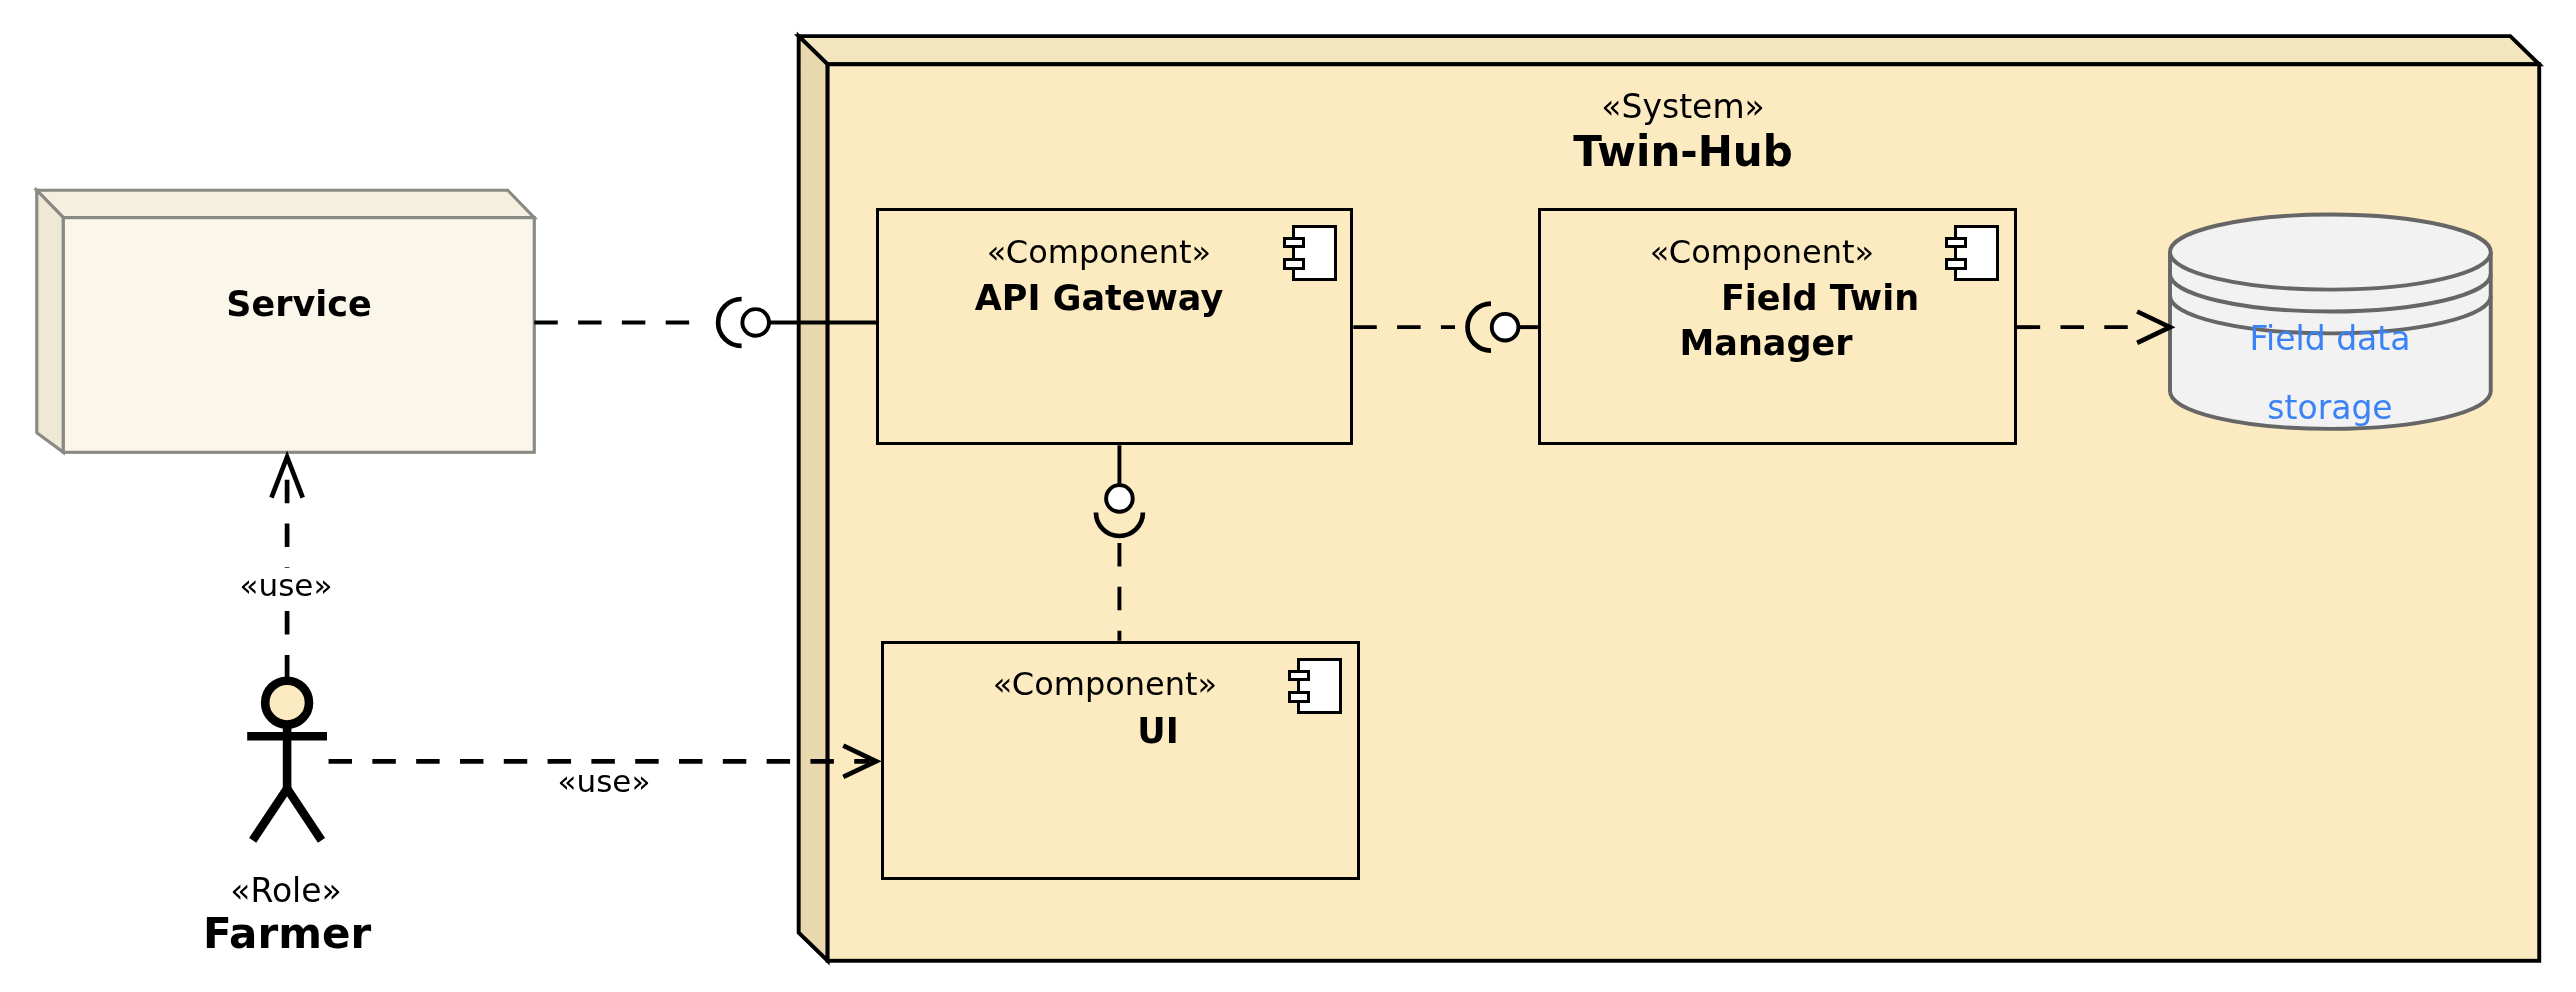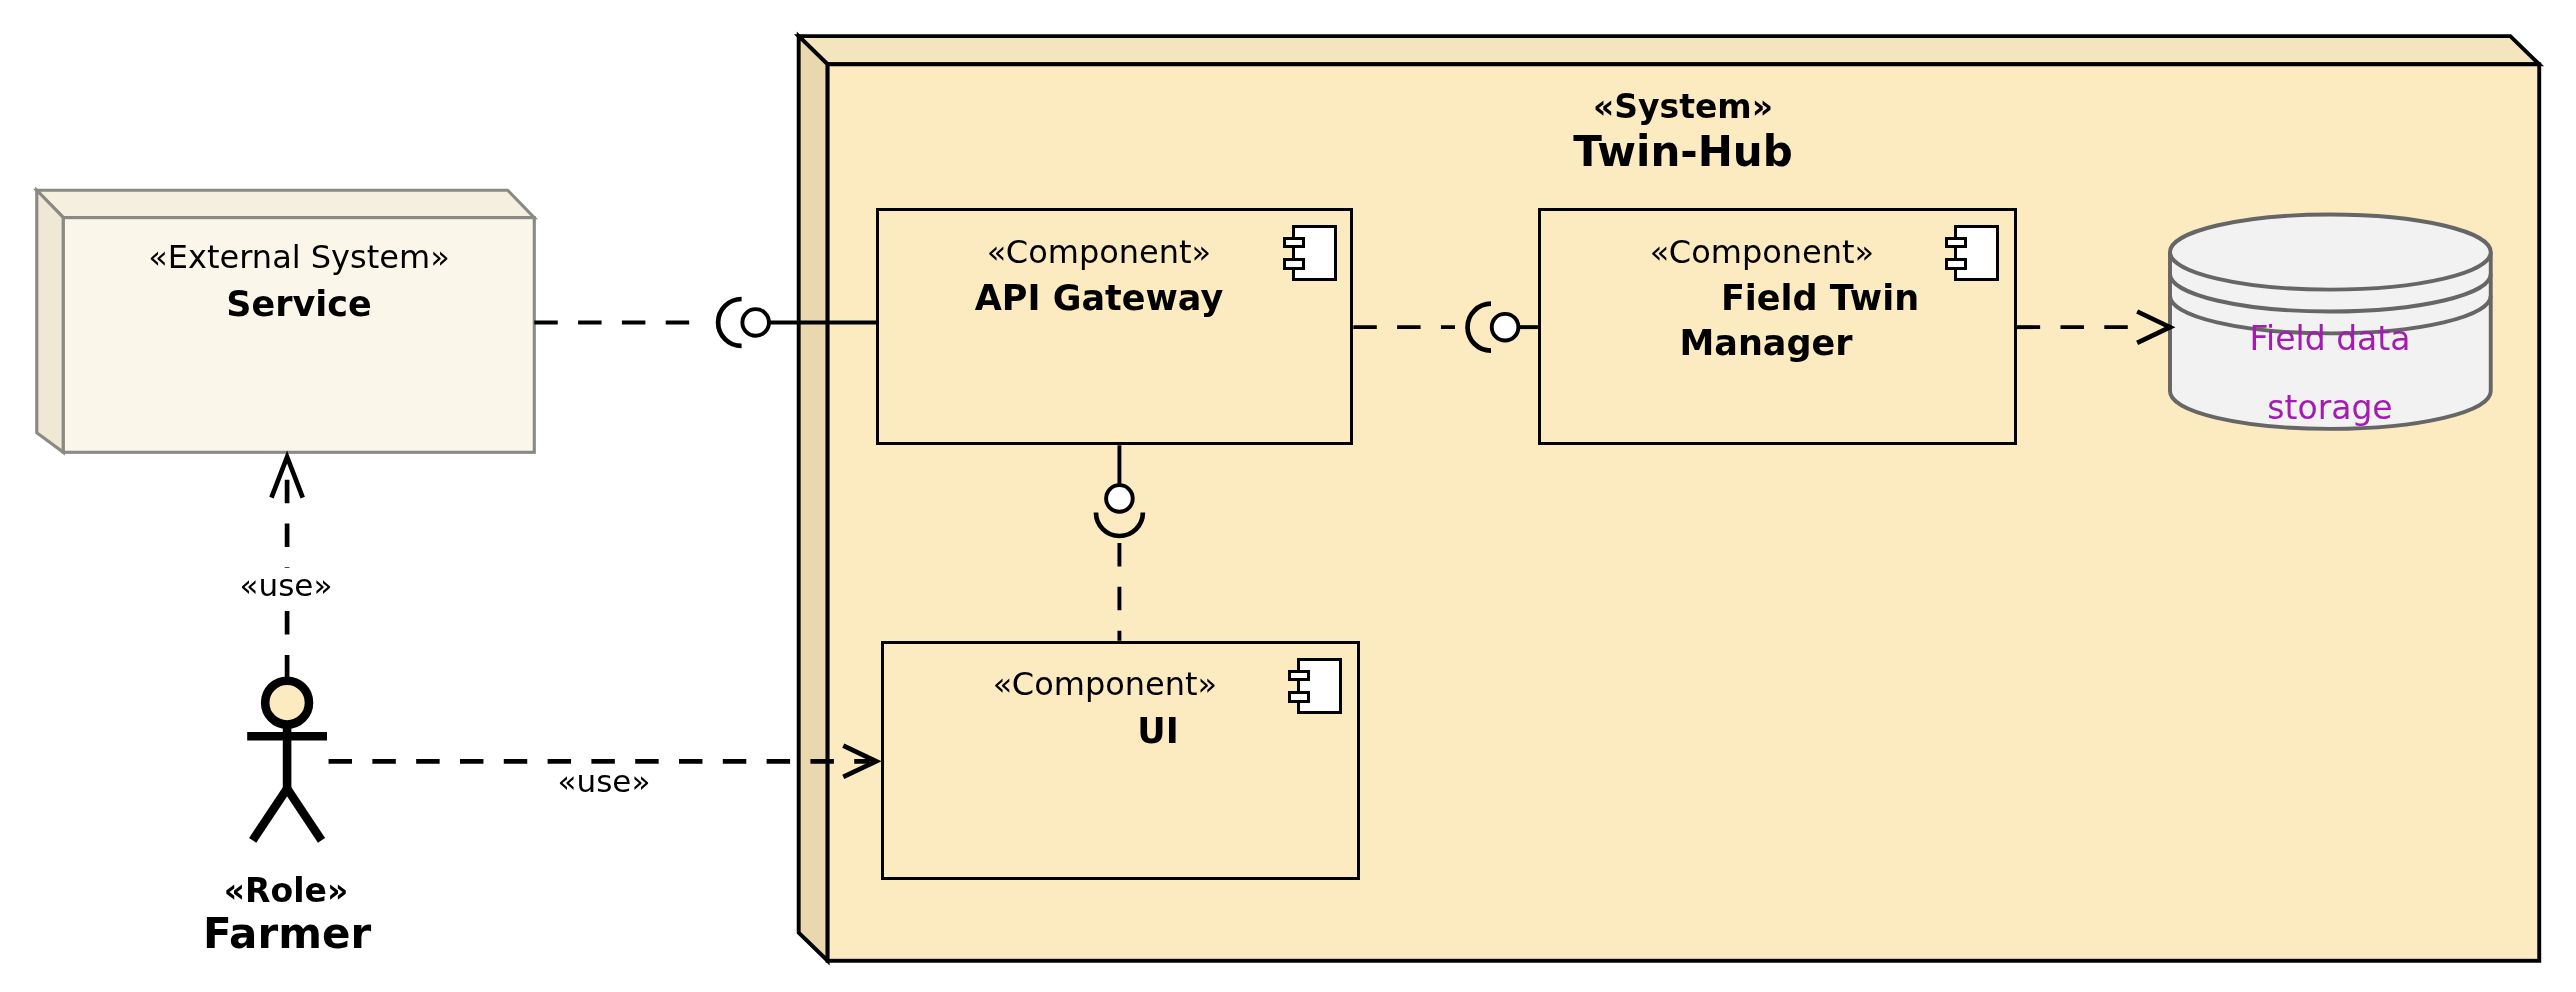--- a/index.html
+++ b/index.html
@@ -13,24 +13,24 @@
   }
   #wires{position:absolute;left:0;top:0;width:2576px;height:993px;}
   .label{
     position:absolute;
     transform:translate(-50%,-50%);
     white-space:nowrap;
     text-align:center;
     line-height:1.1;
   }
   .stereo{font-size:32px;font-weight:400;}
-  .big-stereo{font-size:33px;font-weight:700;}
+  .big-stereo{font-size:33px;font-weight:400;}
   .name{font-size:35px;font-weight:700;}
   .big-name{font-size:42px;font-weight:700;}
-  .storage-text{font-size:33px;color:#a21caf;}
+  .storage-text{font-size:33px;color:#3b82f6;}
   .use-label{font-size:31px;background:#ffffff;padding:0 4.7px;margin-top:19px;}
   .component-box{
     position:absolute;
     background:#FCEAC1;
     border:3.9px solid #000;
     box-sizing:border-box;
   }
   .comp-icon{position:absolute;}
   .comp-icon .icon-body{
     position:absolute;left:9.4px;top:0;width:45px;height:56px;
@@ -107,21 +107,20 @@
 
     <g stroke="#000" fill="none">
       <circle cx="367" cy="898" r="28" fill="#FCEAC1" stroke-width="11"></circle>
       <line x1="367" y1="926" x2="367" y2="1014" stroke-width="11"></line>
       <line x1="316" y1="941" x2="418" y2="941" stroke-width="11"></line>
       <line x1="367" y1="1008" x2="323" y2="1074" stroke-width="11"></line>
       <line x1="367" y1="1008" x2="411" y2="1074" stroke-width="11"></line>
     </g>
   </svg>
 
-  <div class="label stereo" style="left:299px;top:258px;">«External System»</div>
   <div class="label name" style="left:299px;top:304px;">Service</div>
 
   <div class="label big-stereo" style="left:1683px;top:107px;">«System»</div>
   <div class="label big-name" style="left:1683px;top:152px;">Twin-Hub</div>
 
   <div class="component-box" style="left:876px;top:208px;width:477px;height:237px;"></div>
   <div class="comp-icon" style="left:1283px;top:225px;">
     <div class="icon-body"></div>
     <div class="icon-tab tab-top"></div>
     <div class="icon-tab tab-bottom"></div>

